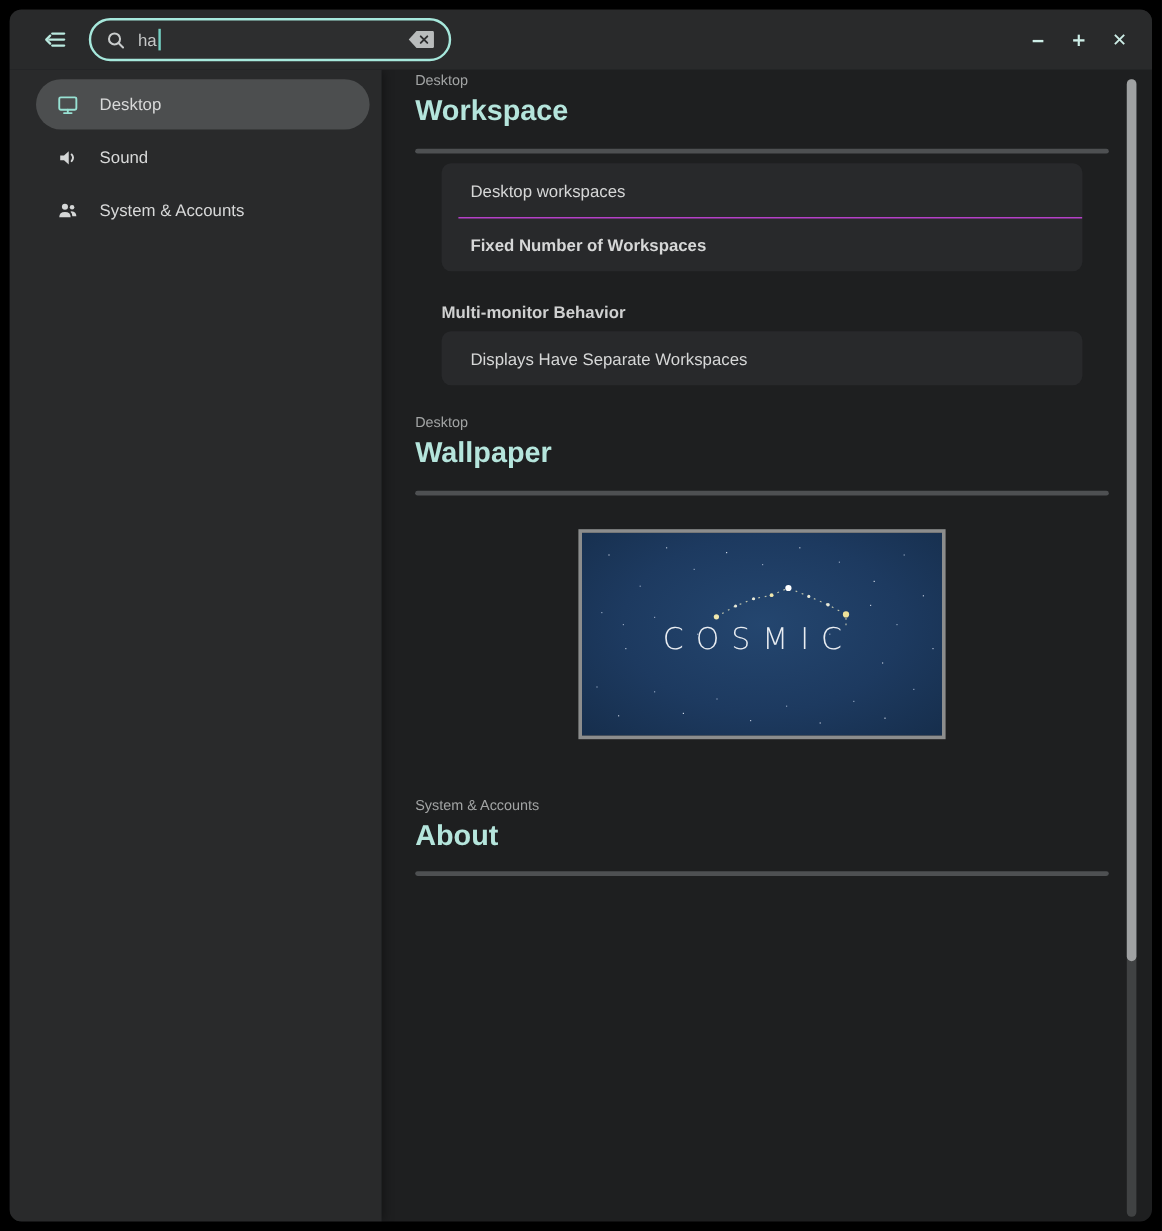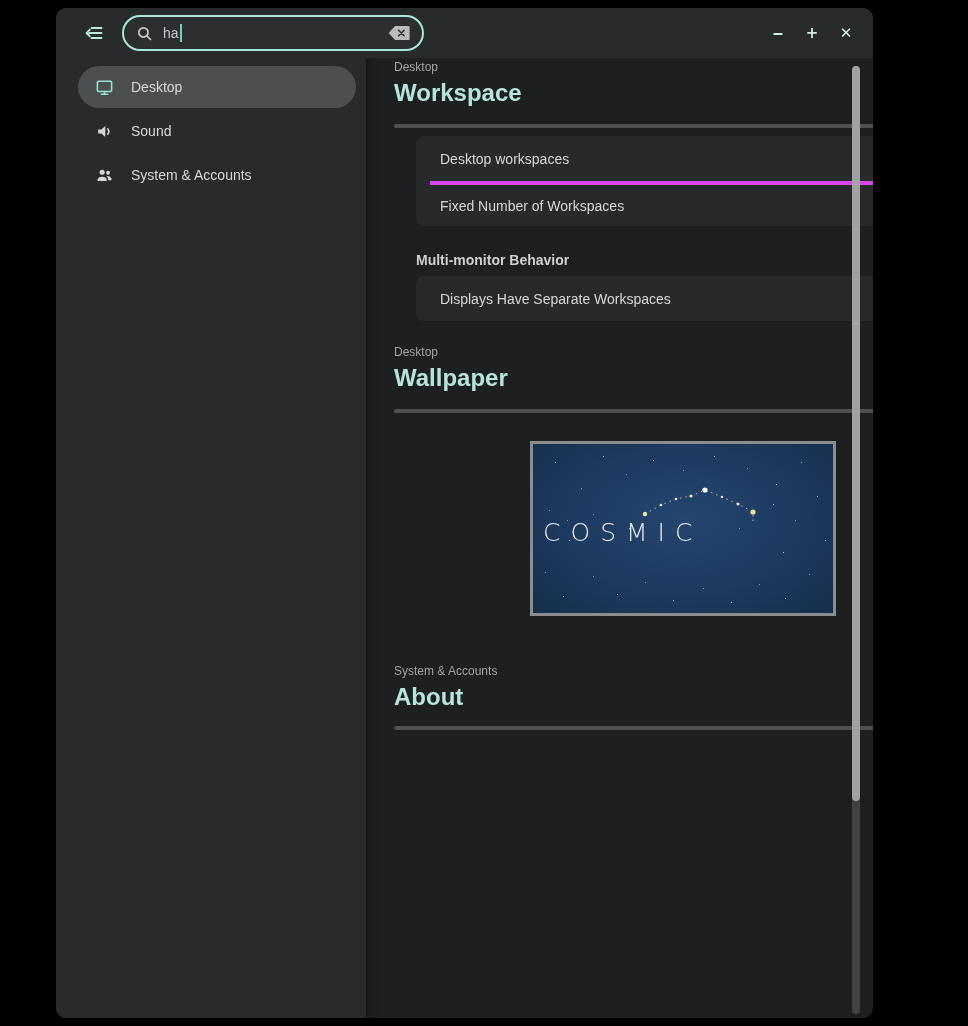--- a/index.html
+++ b/index.html
@@ -1,19 +1,19 @@
 <!DOCTYPE html>
 <html><head>
 <meta charset="utf-8">
 <style>
   html,body{margin:0;padding:0;background:#000;width:968px;height:1026px;
     font-family:"Liberation Sans","DejaVu Sans",sans-serif;}
   *{box-sizing:border-box;}
-  .window{position:absolute;left:8px;top:8px;width:817px;height:1010px;
-    background:#1e1f20;border-radius:10px;overflow:hidden;margin-left:48px;}
+  .window{position:absolute;left:8px;top:8px;width:952px;height:1010px;
+    background:#1e1f20;border-radius:10px;overflow:hidden;}
 
   
   .header{position:absolute;left:0;top:0;right:0;height:50px;background:#292a2b;
     display:flex;align-items:center;z-index:4;}
   .panel-toggle{width:24px;height:24px;margin-left:26px;color:#b9e9df;display:flex;
     align-items:center;justify-content:center;cursor:pointer;background:none;border:none;padding:0;}
   .search-field{margin-left:16px;width:302px;height:36px;border:2px solid #a6e8dc;
     border-radius:18px;background:#2d2e2f;display:flex;align-items:center;padding:0 12px;}
   .search-field .mag{color:#c9cccc;flex:0 0 auto;}
   .stext{color:#c6c8c8;font-size:14px;margin-left:10px;}
@@ -37,21 +37,21 @@
 
   
   .content{position:absolute;left:310px;top:50px;right:0;bottom:0;overflow:hidden;}
   .col{margin-left:28px;width:578px;}
   .cat-label{font-size:12px;color:#a2a4a4;margin:0;padding-top:2px;}
   .page-title{font-size:24px;line-height:30px;color:#b5e5dc;margin:4px 0 0 0;font-weight:bold;}
   .hr{height:4px;border-radius:2px;background:#4e5052;margin-top:16px;}
   .group-label{font-size:14px;font-weight:bold;color:#cfd0d0;margin:26px 0 0 22px;}
   .card{margin:8px 0 0 22px;width:534px;background:#28292b;border-radius:8px;overflow:hidden;}
   .row{height:45px;display:flex;align-items:center;padding:0 24px;color:#d6d7d7;font-size:14px;}
-  .row + .row{border-top:4px solid #d946ef;margin-left:14px;padding-left:10px;}
+  .row + .row{border-top:1px solid #d946ef;margin-left:14px;padding-left:10px;font-weight:bold;}
   .card.wide .row{height:50px;}
   .row .spring{flex:1;}
   .row .val{color:#d2d3d3;font-size:14px;}
 
   
   .toggle{width:48px;height:24px;border-radius:12px;background:#909293;position:relative;
     cursor:pointer;flex:0 0 auto;}
   .toggle .knob{position:absolute;top:2px;width:20px;height:20px;border-radius:50%;
     background:#2a2b2c;}
   .toggle[data-state="off"] .knob{left:3px;}
@@ -63,21 +63,21 @@
   .stars{position:absolute;left:0;top:0;width:1px;height:1px;background:transparent;
     box-shadow:
       22px 18px #b9c4d6, 48px 44px #8fa2bd, 70px 12px #aebdd2, 93px 30px #8fa2bd,
       120px 16px #cdd6e4, 150px 26px #8fa2bd, 181px 12px #b9c4d6, 214px 24px #8fa2bd,
       243px 40px #cdd6e4, 268px 18px #8fa2bd, 284px 52px #b9c4d6, 16px 66px #8fa2bd,
       36px 96px #aebdd2, 12px 128px #8fa2bd, 30px 152px #b9c4d6, 60px 132px #8fa2bd,
       84px 150px #cdd6e4, 112px 138px #8fa2bd, 140px 156px #aebdd2, 170px 144px #8fa2bd,
       198px 158px #b9c4d6, 226px 140px #8fa2bd, 252px 154px #cdd6e4, 276px 130px #8fa2bd,
       292px 96px #aebdd2, 262px 76px #8fa2bd, 240px 60px #b9c4d6, 60px 70px #8fa2bd,
       96px 84px #aebdd2, 206px 84px #8fa2bd, 250px 108px #b9c4d6, 34px 76px #8fa2bd;}
-  .cosmic-text{position:absolute;left:0;right:16px;top:74px;text-align:left;color:#e9edf2;
+  .cosmic-text{position:absolute;left:0;right:16px;top:74px;text-align:center;color:#e9edf2;
     font-size:25px;font-weight:300;letter-spacing:10px;text-indent:10px;
     font-family:"DejaVu Sans",sans-serif;}
   .constellation{position:absolute;left:0;top:0;}
 
   
   .scrollbar{position:absolute;right:13px;top:8px;width:8px;height:948px;background:#404243;
     border-radius:4px;z-index:5;}
   .scroll-thumb{position:absolute;left:0;top:0;width:8px;height:735px;background:#9fa1a2;
     border-radius:4px;cursor:pointer;}
 </style>

